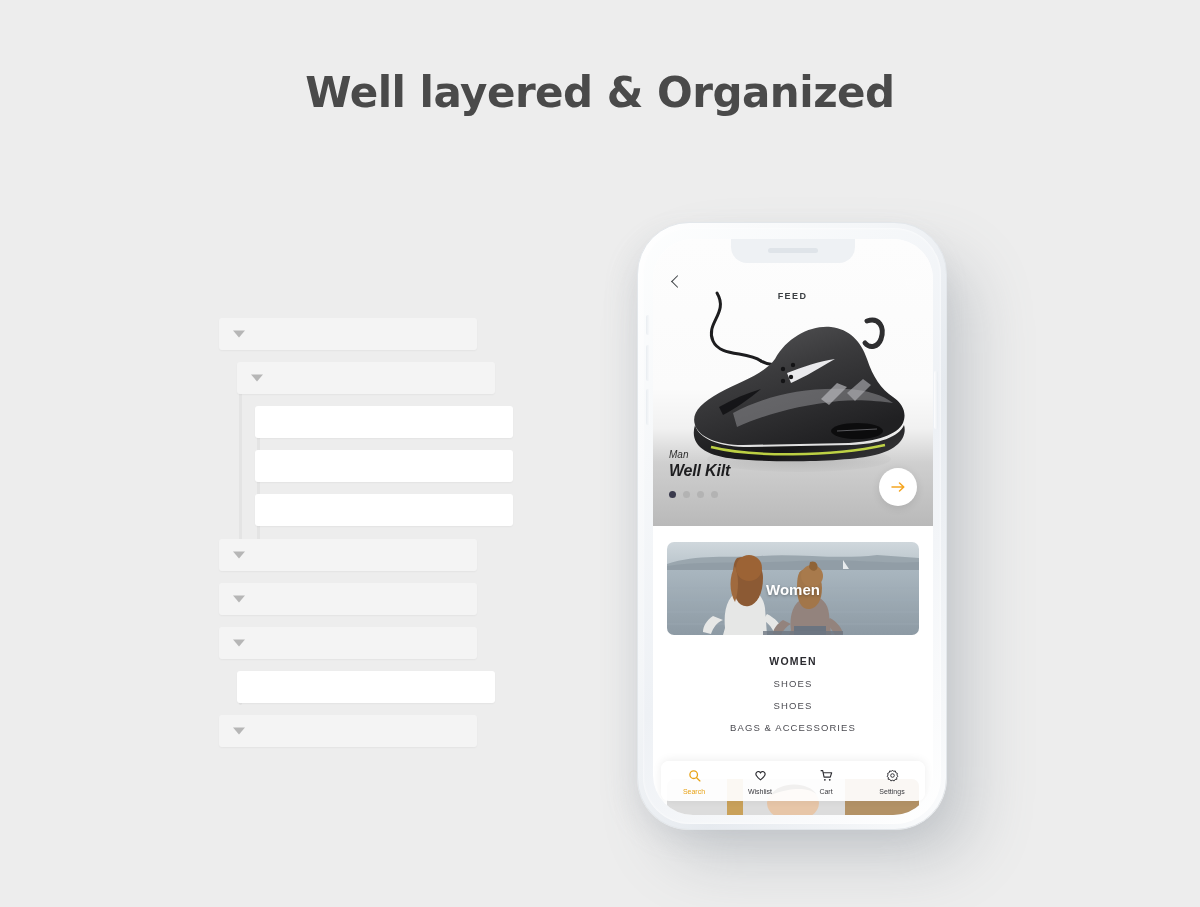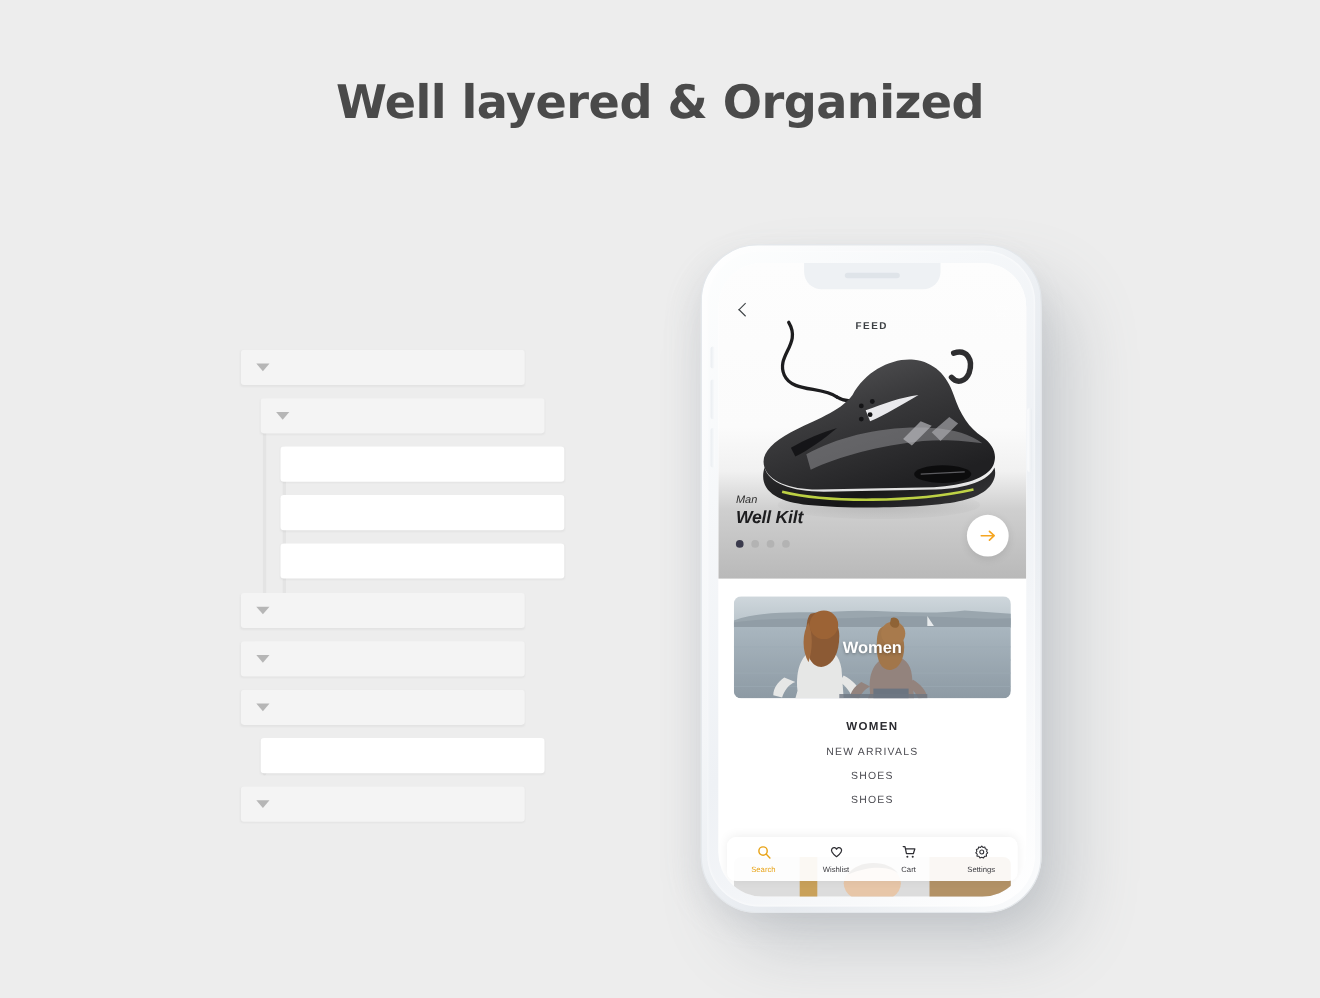--- a/index.html
+++ b/index.html
@@ -466,23 +466,23 @@
           <path d="M163 76 C170 80 175 86 176 92 L168 93 C165 87 161 83 158 81 Z" fill="#93837d"></path>
           <rect x="127" y="84" width="32" height="9" fill="#6b7480"></rect>
 
           <path d="M96 89 L176 89 L176 93 L96 93 Z" fill="#6e7782" opacity="0.8"></path>
         </svg>
         <div class="banner-label">Women</div>
       </div>
 
       <div class="cat-list" id="cat-list">
           <div class="cat-item head">WOMEN</div>
-          <div class="cat-item">NEW ARRIVALS</div>
           <div class="cat-item">SHOES</div>
           <div class="cat-item">SHOES</div>
+          <div class="cat-item">BAGS &amp; ACCESSORIES</div>
         </div>
 
       <div class="peek-strip">
         <svg width="252" height="38" viewBox="0 0 252 38" preserveAspectRatio="none">
           <rect width="252" height="38" fill="#dcdcdc"></rect>
           <rect x="60" width="16" height="38" fill="#c9a15a"></rect>
           <ellipse cx="126" cy="24" rx="26" ry="18" fill="#e7c6a8"></ellipse>
           <path d="M104 16 C112 2 142 2 150 16 C146 10 128 6 104 16 Z" fill="#3d2a20"></path>
           <rect x="178" width="74" height="38" fill="#b39266"></rect>
         </svg>

